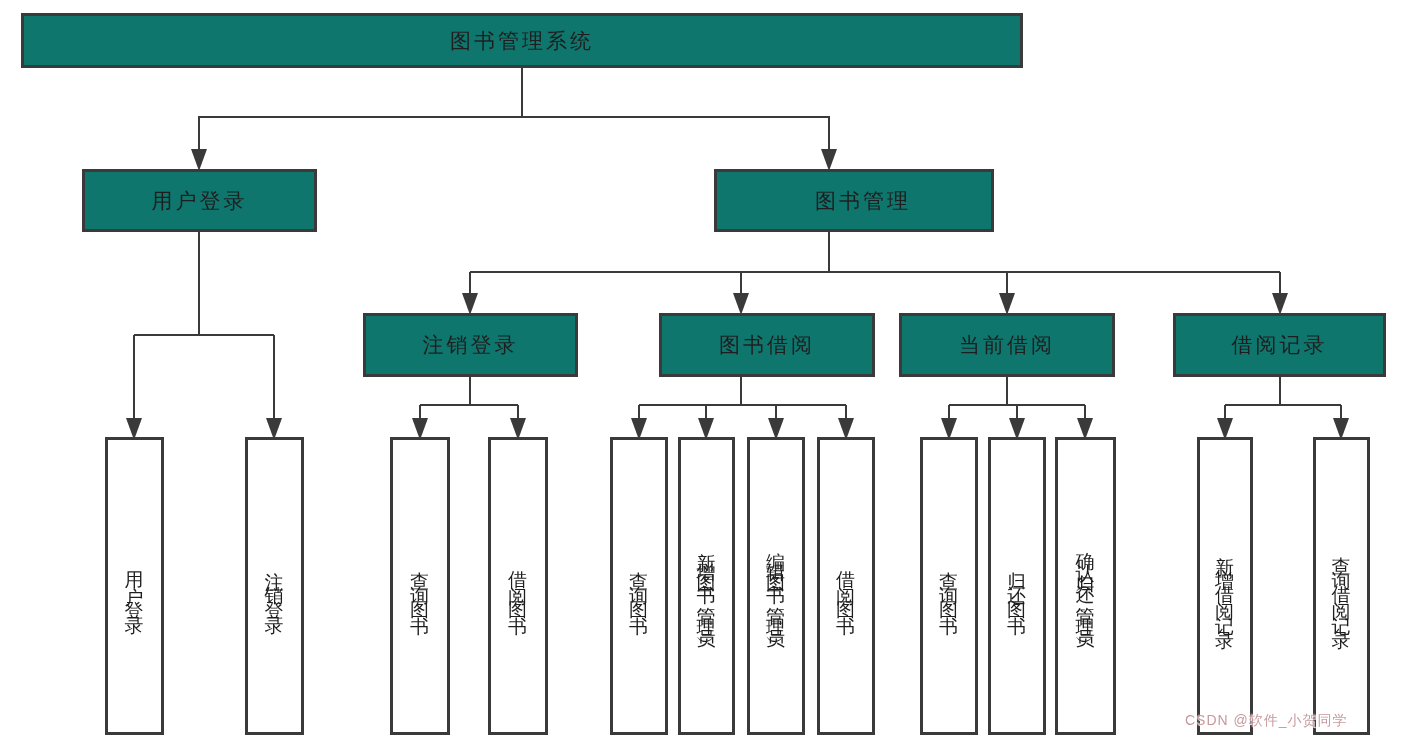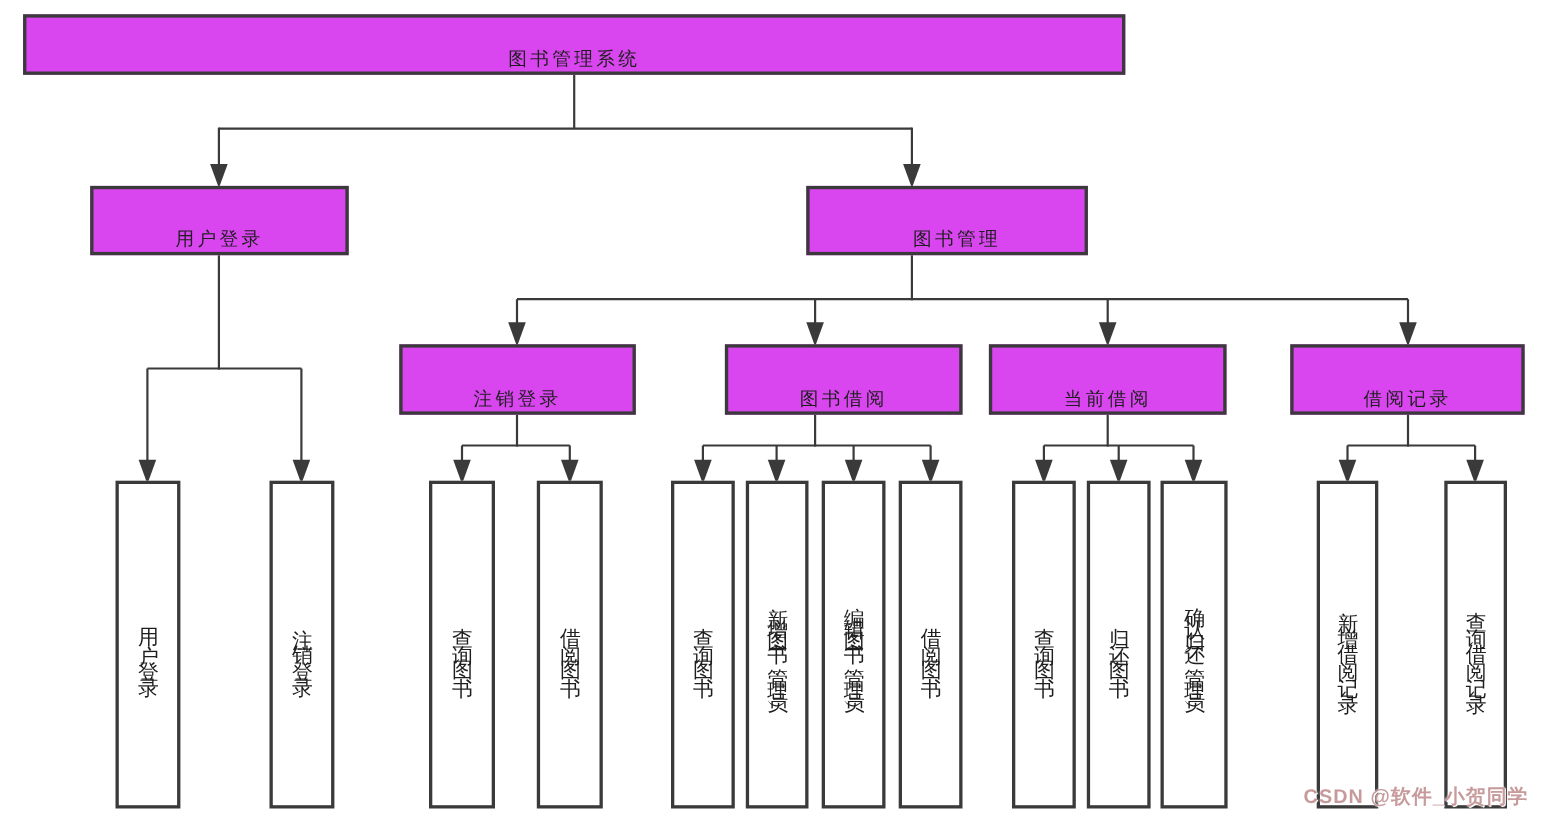--- a/index.html
+++ b/index.html
@@ -13,25 +13,25 @@
   }
   svg.connectors {
     position: absolute;
     left: 0; top: 0;
     width: 1405px; height: 747px;
   }
   .hbox {
     position: absolute;
     box-sizing: border-box;
     border: 3px solid #3a3a3a;
-    background: #d946ef;
+    background: #0f766e;
     display: flex;
-    align-items: flex-end;
+    align-items: center;
     justify-content: center;
-    font-size: 17px;
+    font-size: 21px;
     letter-spacing: 3px;
     color: #1e1e1e;
     white-space: nowrap;
   }
   .vbox {
     position: absolute;
     box-sizing: border-box;
     border: 3px solid #3a3a3a;
     background: #ffffff;
     top: 437px;
@@ -45,21 +45,21 @@
   .vbox .vtext {
     writing-mode: vertical-lr;
     text-orientation: mixed;
     letter-spacing: 15px;
     line-height: 1;
   }
   .vbox.long .vtext { letter-spacing: 11px; }
   
   #node-root   { left: 21px;   top: 13px;  width: 1002px; height: 55px; }
   #node-login  { left: 82px;   top: 169px; width: 235px;  height: 63px; }
-  #node-mgmt   { left: 733px;  top: 169px; width: 256px;  height: 63px; padding-left: 18px; }
+  #node-mgmt   { left: 714px;  top: 169px; width: 280px;  height: 63px; padding-left: 18px; }
   #node-l3a    { left: 363px;  top: 313px; width: 215px;  height: 64px; }
   #node-l3b    { left: 633px;  top: 313px; width: 216px;  height: 64px; margin-left: 26px; }
   #node-l3c    { left: 899px;  top: 313px; width: 216px;  height: 64px; }
   #node-l3d    { left: 1173px; top: 313px; width: 213px;  height: 64px; }
   #leaf-1  { left: 105px;  width: 59px; }
   #leaf-2  { left: 245px;  width: 59px; }
   #leaf-3  { left: 390px;  width: 60px; }
   #leaf-4  { left: 488px;  width: 60px; }
   #leaf-5  { left: 610px;  width: 58px; }
   #leaf-6  { left: 678px;  width: 57px; }
@@ -67,27 +67,26 @@
   #leaf-8  { left: 817px;  width: 58px; }
   #leaf-9  { left: 920px;  width: 58px; }
   #leaf-10 { left: 988px;  width: 58px; }
   #leaf-11 { left: 1055px; width: 61px; }
   #leaf-12 { left: 1197px; width: 56px; }
   #leaf-13 { left: 1313px; width: 57px; }
   .watermark {
     position: absolute;
     left: 1185px;
     top: 712px;
-    font-size: 18px;
+    font-size: 14px;
     letter-spacing: 1px;
     color: #c79a9c;
     text-shadow: 0 0 2px #ffffff, 1px 1px 0 #ffffff;
     white-space: nowrap;
     z-index: 5;
-    font-weight: bold;
   }
 </style>
 </head>
 <body>
 
 <div class="canvas">
 
   <svg class="connectors" viewBox="0 0 1405 747" xmlns="http://www.w3.org/2000/svg">
     <g stroke="#3a3a3a" stroke-width="2" fill="none">
 

